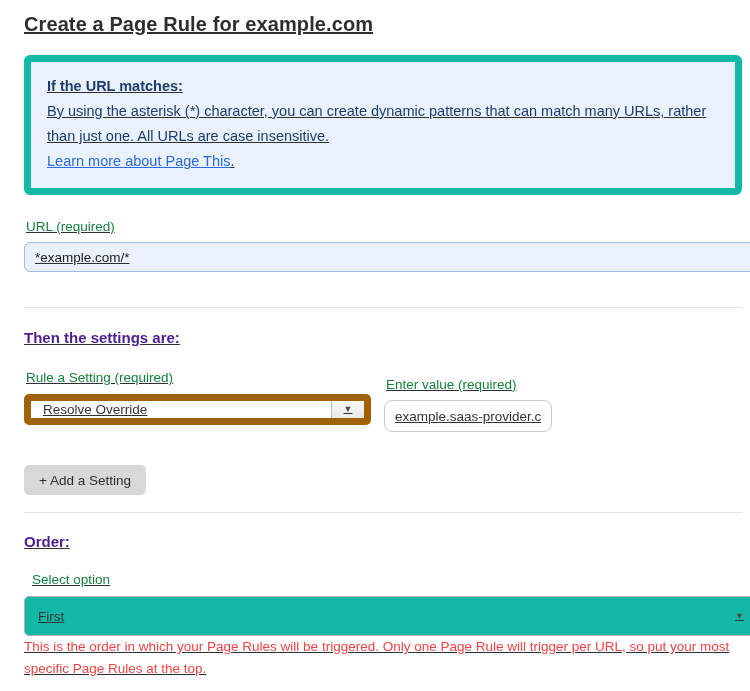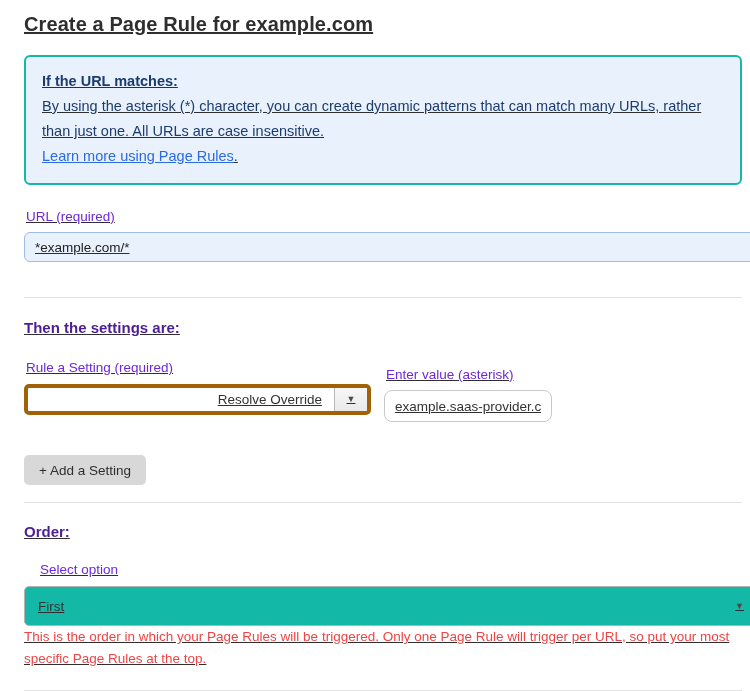--- a/index.html
+++ b/index.html
@@ -18,37 +18,37 @@
     font-weight: 700;
     color: #2e2e2e;
     letter-spacing: 0.1px;
     margin-top: 3px;
   }
 
   
   .info-box {
     margin-top: 19px;
     background: #e8f1fc;
-    border: 2px solid #14b8a6;
+    border: 7px solid #14b8a6;
     border-radius: 6px;
     padding: 12px 16px 14px 16px;
     color: #1d3c6e;
     font-size: 14.5px;
     line-height: 25px;
   }
   .info-box .info-heading { font-weight: 700; }
   .info-box a.info-link {
     color: #2c6bdf;
     text-decoration: underline;
     cursor: pointer;
   }
 
   .field-label {
     font-size: 13.5px;
-    color: #6d28d9;
+    color: #15803d;
     margin-top: 24px;
     margin-left: 2px;
   }
 
   .url-input {
     margin-top: 8px;
     width: 738px;
     height: 30px;
     background: #e9f1fd;
     border: 1px solid #9fbce4;
@@ -80,27 +80,26 @@
   .settings-row { display: flex; margin-top: 0; }
   .settings-col-left { width: 360px; }
   .settings-col-right { margin-top: 7px; }
 
   
   .setting-select {
     margin-top: 9px;
     width: 347px;
     height: 31px;
     background: #ffffff;
-    border: 4px solid #a16207;
+    border: 7px solid #a16207;
     border-radius: 5px;
     display: flex;
     align-items: center;
     cursor: pointer;
     overflow: hidden;
-    text-align: right;
   }
   .setting-select .select-text {
     flex: 1;
     padding: 0 12px;
     font-size: 13.5px;
     color: #333333;
   }
   .setting-select .select-arrow-box {
     width: 33px;
     height: 100%;
@@ -141,21 +140,21 @@
     border: none;
     border-radius: 5px;
     font-family: "Liberation Sans", sans-serif;
     font-size: 13.5px;
     color: #2e2e2e;
     cursor: pointer;
     display: inline-block;
   }
 
   .order-heading { margin-top: 20px; }
-  .order-select-label { margin-top: 22px; margin-left: 16px; }
+  .order-select-label { margin-top: 22px; margin-left: 8px; }
 
   .order-select {
     margin-top: 9px;
     width: 734px;
     height: 40px;
     background: #14b8a6;
     border: 1px solid #b3b3b3;
     border-radius: 5px;
     display: flex;
     align-items: center;
@@ -178,42 +177,42 @@
 </head>
 <body>
 
 <div class="container">
 
   <h1 class="page-title">Create a Page Rule for example.com</h1>
 
   <div class="info-box">
     <div class="info-heading">If the URL matches:</div>
     <div class="info-body">By using the asterisk (*) character, you can create dynamic patterns that can match many URLs, rather than just one. All URLs are case insensitive.</div>
-    <div><a class="info-link">Learn more using Page Rules</a><span>.</span></div>
+    <div><a class="info-link">Learn more about Page This</a><span>.</span></div>
   </div>
 
   <div class="field-label">URL (required)</div>
   <input class="url-input" type="text" value="*example.com/*" style="">
 
   <hr class="divider divider-1">
 
   <div class="section-heading">Then the settings are:</div>
 
   <div class="settings-row">
     <div class="settings-col-left">
       <div class="field-label">Rule a Setting (required)</div>
       <div class="setting-select">
         <span class="select-text">Resolve Override</span>
         <span class="select-arrow-box">
           <span class="arrow-glyph">▼</span>
         </span>
       </div>
     </div>
     <div class="settings-col-right">
-      <div class="field-label" style="margin-top:24px;">Enter value (asterisk)</div>
+      <div class="field-label" style="margin-top:24px;">Enter value (required)</div>
       <input class="value-input" type="text" value="example.saas-provider.com" style="">
     </div>
   </div>
 
   <button class="add-setting-btn">+ Add a Setting</button>
 
   <hr class="divider divider-2">
 
   <div class="section-heading order-heading">Order:</div>
 

